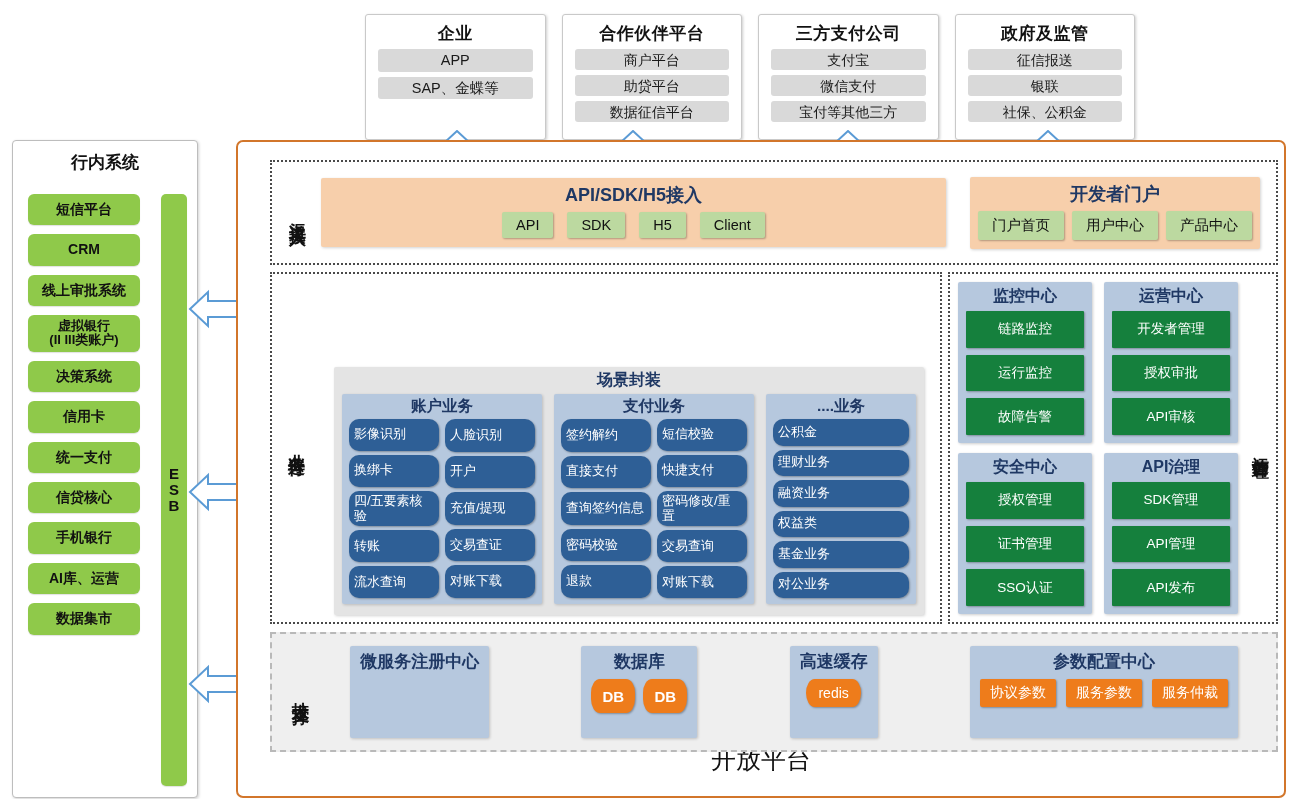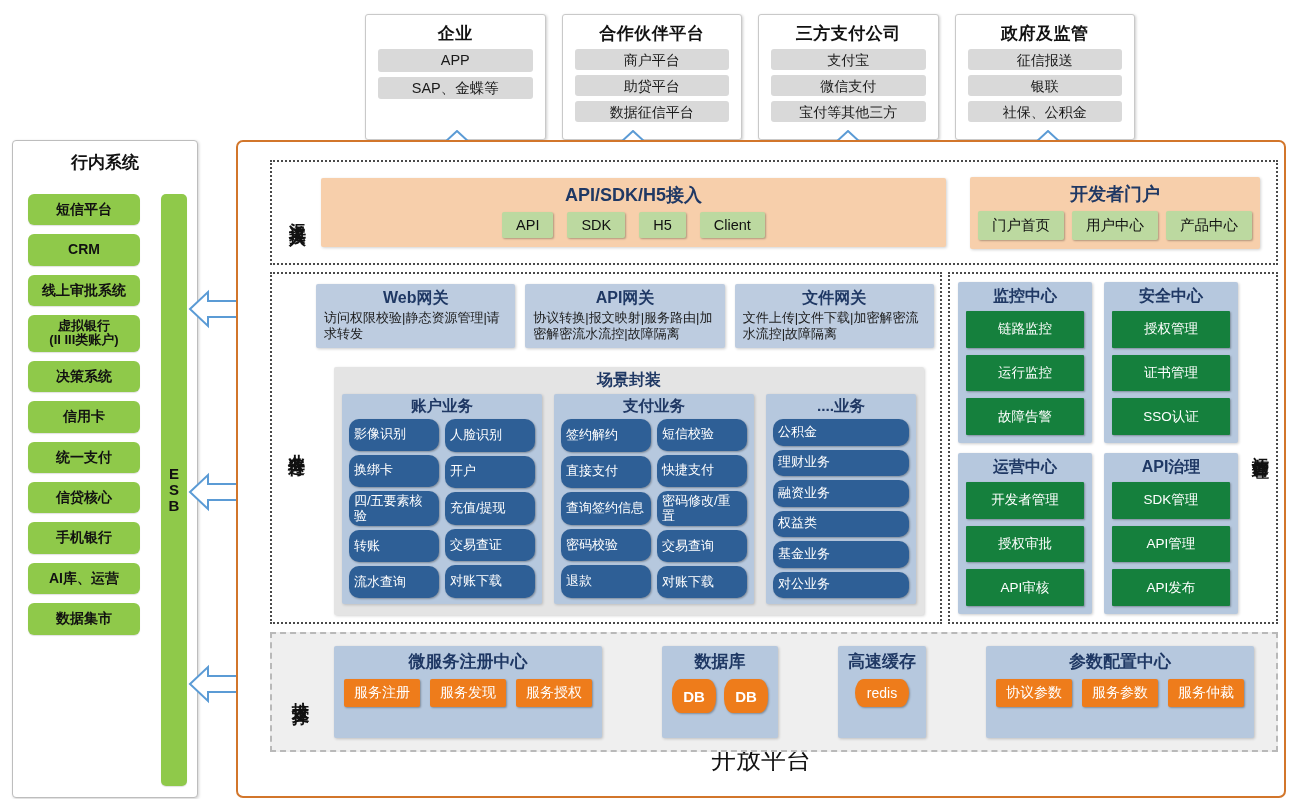--- a/index.html
+++ b/index.html
@@ -274,34 +274,20 @@
     <div class="chip-row" id="portal-chips" style="gap:8px;">
         <div class="green-chip">门户首页</div>
         <div class="green-chip">用户中心</div>
         <div class="green-chip">产品中心</div>
       </div>
   </div>
 </div>
 
 <div id="biz-band">
   <div class="vlabel" id="biz-label">业务运行</div>
-  <div id="gateway-row">
-      <div class="gw-card">
-        <div class="gw-title">Web网关</div>
-        <div class="gw-desc">访问权限校验|静态资源管理|请求转发</div>
-      </div>
-      <div class="gw-card">
-        <div class="gw-title">API网关</div>
-        <div class="gw-desc">协议转换|报文映射|服务路由|加密解密流水流控|故障隔离</div>
-      </div>
-      <div class="gw-card">
-        <div class="gw-title">文件网关</div>
-        <div class="gw-desc">文件上传|文件下载|加密解密流水流控|故障隔离</div>
-      </div>
-    </div>
   <div id="scene-card">
     <div id="scene-title">场景封装</div>
     <div id="scene-cols">
         <div class="biz-col" style="flex: 1 1 0%;">
           <div class="biz-col-title">账户业务</div>
           <div class="biz-grid">
             <div class="biz-subcol">
               <div class="biz-chip">影像识别</div>
               <div class="biz-chip">换绑卡</div>
               <div class="biz-chip">四/五要素核验</div>
@@ -357,57 +343,52 @@
   <div id="ops-grid">
       <div class="ops-card">
         <div class="ops-title">监控中心</div>
         <div class="ops-items">
           <div class="ops-chip">链路监控</div>
           <div class="ops-chip">运行监控</div>
           <div class="ops-chip">故障告警</div>
         </div>
       </div>
       <div class="ops-card">
+        <div class="ops-title">运营中心</div>
+        <div class="ops-items">
+          <div class="ops-chip">开发者管理</div>
+          <div class="ops-chip">授权审批</div>
+          <div class="ops-chip">API审核</div>
+        </div>
+      </div>
+      <div class="ops-card">
         <div class="ops-title">安全中心</div>
         <div class="ops-items">
           <div class="ops-chip">授权管理</div>
           <div class="ops-chip">证书管理</div>
           <div class="ops-chip">SSO认证</div>
-        </div>
-      </div>
-      <div class="ops-card">
-        <div class="ops-title">运营中心</div>
-        <div class="ops-items">
-          <div class="ops-chip">开发者管理</div>
-          <div class="ops-chip">授权审批</div>
-          <div class="ops-chip">API审核</div>
         </div>
       </div>
       <div class="ops-card">
         <div class="ops-title">API治理</div>
         <div class="ops-items">
           <div class="ops-chip">SDK管理</div>
           <div class="ops-chip">API管理</div>
           <div class="ops-chip">API发布</div>
         </div>
       </div>
     </div>
   <div class="vlabel" id="ops-label">运营管理</div>
 </div>
 
 <div id="tech-band">
   <div class="vlabel" id="tech-label">技术支撑</div>
   <div id="tech-cards" style="display:flex; align-items:center; gap:32px; flex:1; justify-content:space-around;">
       <div class="tech-card">
         <div class="tech-title">微服务注册中心</div>
-        <div style="display: flex; gap: 10px; align-items: center;">
-          <div class="orange-chip">服务注册</div>
-          <div class="orange-chip">服务发现</div>
-          <div class="orange-chip">服务授权</div>
-        </div>
       </div>
       <div class="tech-card">
         <div class="tech-title">数据库</div>
         <div style="display: flex; gap: 8px; align-items: center;">
           <div class="db-pill">DB</div>
           <div class="db-pill">DB</div>
         </div>
       </div>
       <div class="tech-card">
         <div class="tech-title">高速缓存</div>

